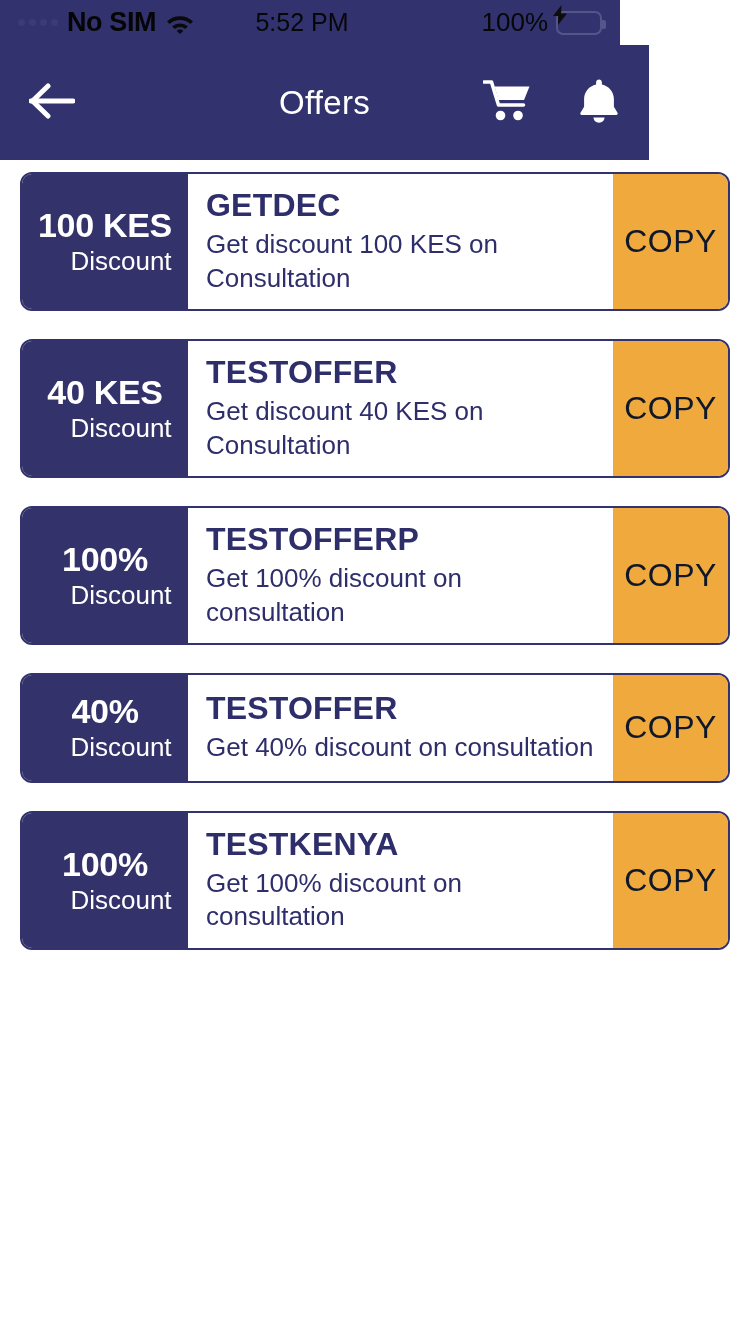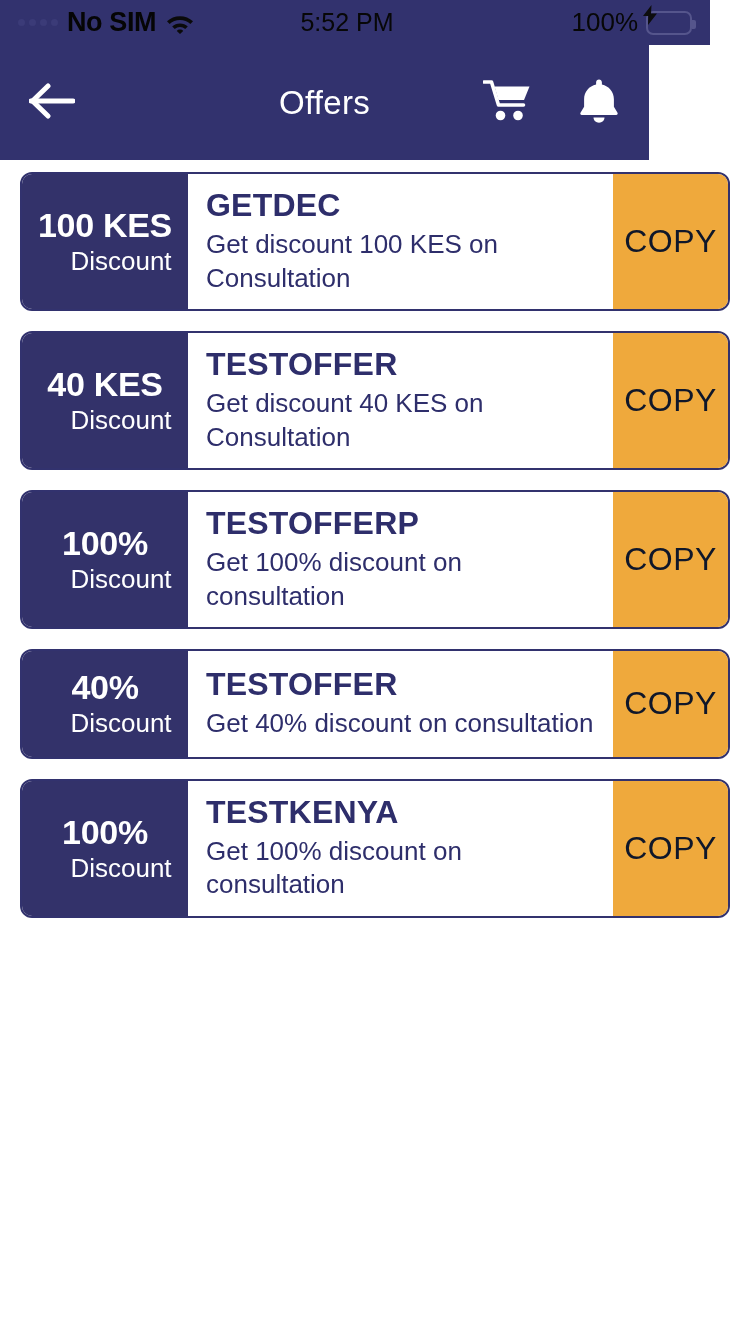--- a/index.html
+++ b/index.html
@@ -5,21 +5,21 @@
   * { margin:0; padding:0; box-sizing:border-box; }
   html, body {
     width:750px; height:1334px;
     background:#ffffff;
     font-family:"Liberation Sans", sans-serif;
     overflow:hidden;
   }
 
   
   .status-bar{
-    height:45px; width:710px;
+    height:45px; width:620px;
     background:#32326E;
     display:flex; align-items:center;
     position:relative;
     padding:4px 18px;
     color:#000;
   }
   .sb-left{ display:flex; align-items:center; gap:9px; }
   .sig-dots{ display:flex; gap:4px; align-items:flex-end; }
   .sig-dots i{ width:7px; height:7px; border-radius:50%; background:#3b3b78; display:block; }
   .sb-carrier{ font-size:27px; font-weight:600; letter-spacing:-0.4px; color:#050505; }
@@ -55,21 +55,21 @@
   .back-btn{ width:56px; height:56px; display:flex; align-items:center; justify-content:center; cursor:pointer; }
   .app-title{
     position:absolute; left:0; right:0; text-align:center;
     font-size:33px; color:#ffffff; font-weight:400; letter-spacing:0.3px;
     pointer-events:none;
   }
   .app-actions{ margin-left:auto; display:flex; align-items:center; gap:40px; position:relative; z-index:2; }
   .icon-btn{ width:52px; height:52px; display:flex; align-items:center; justify-content:center; cursor:pointer; }
 
   
-  .offers-list{ padding:12px 20px 0 20px; display:flex; flex-direction:column; gap:20px; }
+  .offers-list{ padding:12px 20px 0 20px; display:flex; flex-direction:column; gap:28px; }
 
   .offer-card{
     display:flex;
     min-height:110px;
     border:2px solid #32326E;
     border-radius:12px;
     overflow:hidden;
     background:#ffffff;
   }
   .offer-amount{

